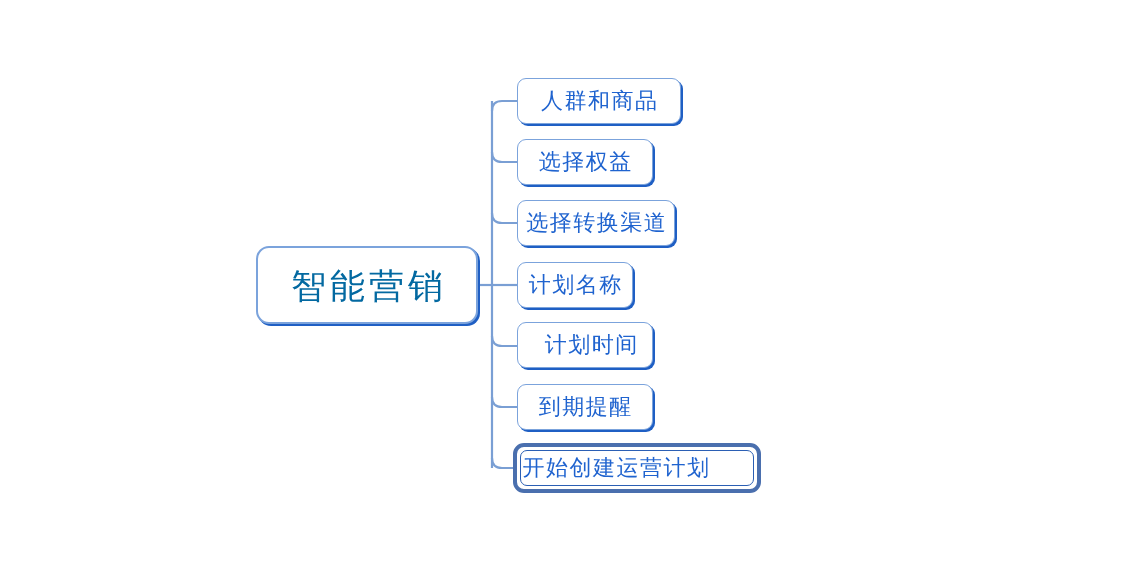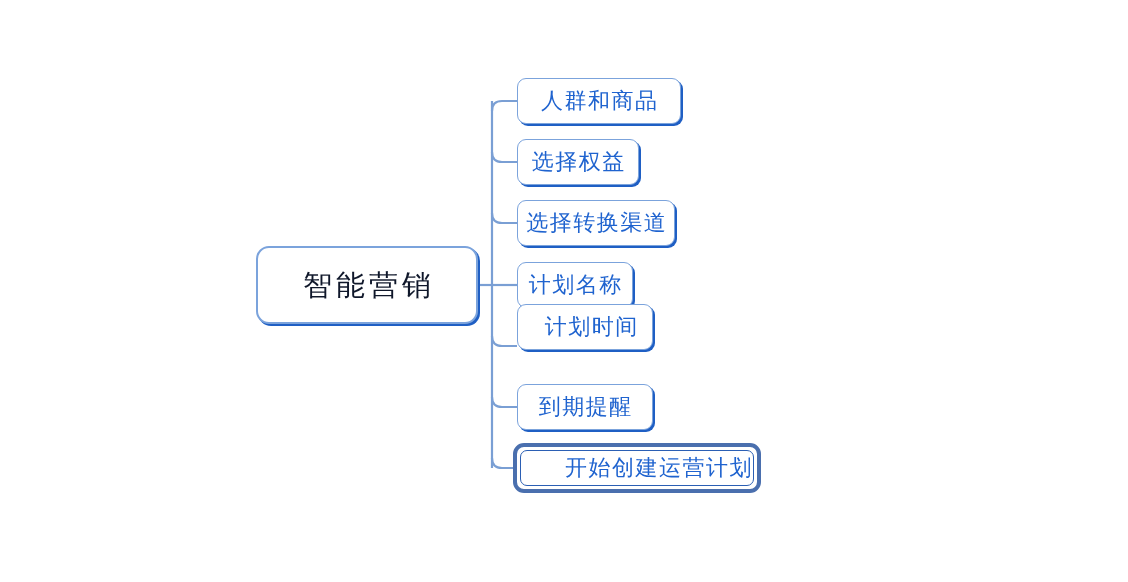--- a/index.html
+++ b/index.html
@@ -47,22 +47,22 @@
   #root-node {
     left: 256px;
     top: 246px;
     width: 222px;
     height: 78px;
     border: 2px solid #7ba3dc;
     border-radius: 13px;
     box-shadow: 2px 2px 0 0 #1f5fc4;
   }
   #root-node .node-label {
-    color: #0f172a;
-    font-size: 29px;
+    color: #0369a1;
+    font-size: 35px;
     letter-spacing: 4px;
     text-indent: 4px;
     line-height: 1;
     white-space: nowrap;
   }
 
   
   .child-node {
     border: 1.6px solid #7ba3dc;
     border-radius: 9px;
@@ -87,30 +87,30 @@
     box-shadow: none;
   }
   .child-node.selected .inner {
     width: 100%;
     height: 100%;
     box-sizing: border-box;
     border: 1.6px solid #2b5fb4;
     border-radius: 7px;
     display: flex;
     align-items: center;
-    justify-content: flex-end;
+    justify-content: flex-start;
     background: #ffffff;
   }
 
   
   #child-0 { left: 517px; top: 78px;  width: 164px; }
-  #child-1 { left: 517px; top: 139px; width: 122px; }
+  #child-1 { left: 517px; top: 139px; width: 136px; }
   #child-2 { left: 517px; top: 200px; width: 158px; }
   #child-3 { left: 517px; top: 262px; width: 116px; }
-  #child-4 { left: 517px; top: 304px; width: 136px; padding-left: 12px; }
+  #child-4 { left: 517px; top: 322px; width: 136px; padding-left: 12px; }
   #child-5 { left: 517px; top: 384px; width: 136px; }
   #child-6 { left: 513px; top: 443px; width: 248px; }
 </style>
 </head>
 <body>
 
 <div id="canvas">
 
   <svg id="connectors" viewBox="0 0 1128 582" width="1128" height="582" aria-hidden="true">
     <g fill="none" stroke="#7a9fd4" stroke-width="2.2" stroke-linecap="butt">

